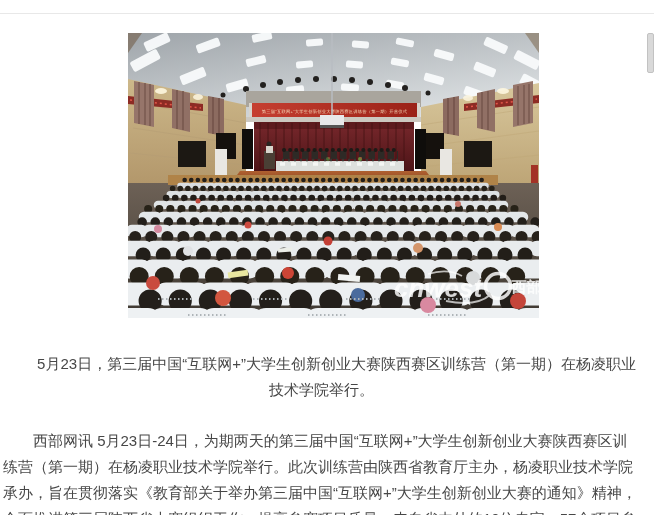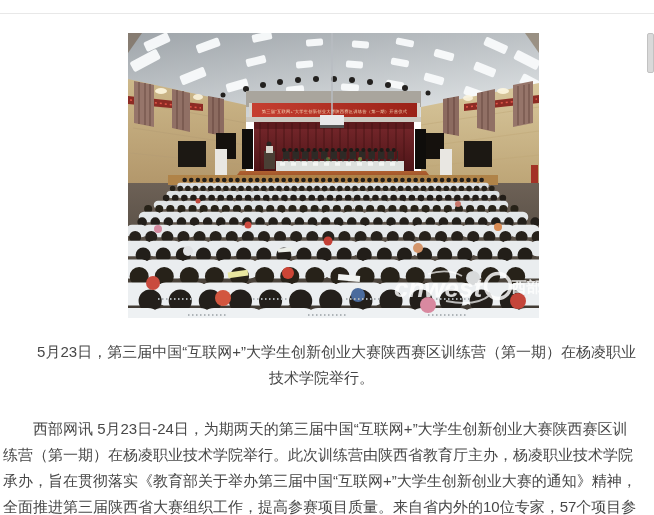--- a/index.html
+++ b/index.html
@@ -6,21 +6,21 @@
   body{
     width:654px;height:515px;background:#ffffff;position:relative;
     font-family:"Liberation Sans","DejaVu Sans",sans-serif;
   }
   .top-divider{position:absolute;left:0;top:13px;width:654px;height:1px;background:#e8e8e8;}
   .scrollbar-track{position:absolute;right:0;top:14px;width:9px;height:501px;}
   .scrollbar-thumb{position:absolute;left:2px;top:19px;width:5px;height:38px;background:#d9d9d9;border:1px solid #c2c2c2;border-radius:2px;}
   figure.photo{position:absolute;left:128px;top:33px;width:329px;height:285px;margin:0;padding:0;}
   figure.photo svg{display:block;}
   .article{position:absolute;left:3px;top:339px;width:637px;color:#474747;font-size:15px;line-height:26px;}
-  .article p{margin:0 0 25px 0;text-indent:2em;}
+  .article p{margin:12px 0 25px 0;text-indent:2em;}
   .article p.centered{text-align:center;}
   .wm-latin{font-style:italic;font-weight:bold;}
 </style>
 </head>
 <body>
 
 <div class="top-divider"></div>
 
 <div class="scrollbar-track">
   <div class="scrollbar-thumb"></div>

